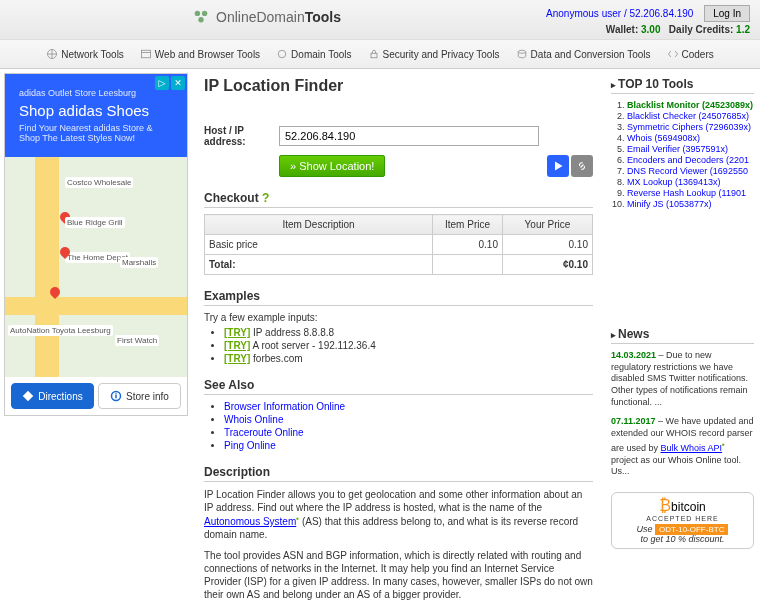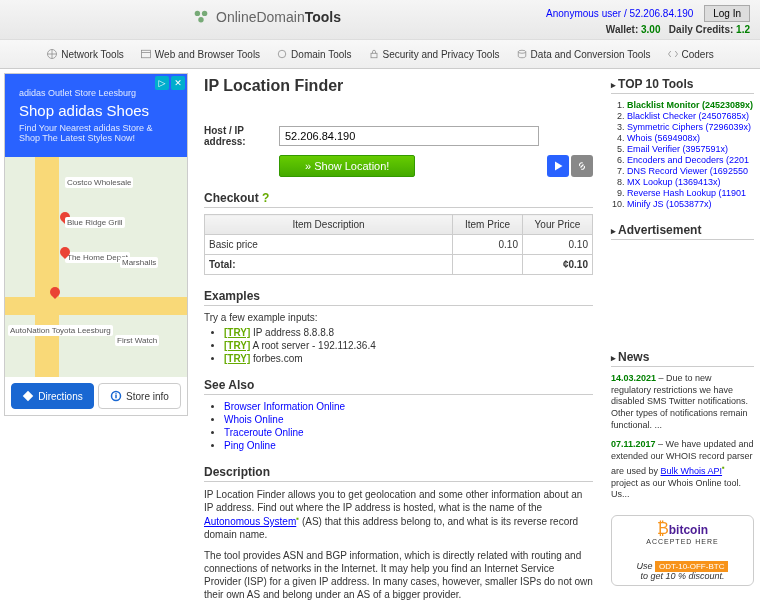--- a/index.html
+++ b/index.html
@@ -30,21 +30,21 @@
 .ad-map .pin{position:absolute;width:10px;height:10px;background:#ea4335;border-radius:50% 50% 50% 0;transform:rotate(-45deg)}
 .ad-btns{display:flex;gap:4px;padding:6px}
 .ad-btn{flex:1;padding:6px;border:1px solid #ccc;border-radius:4px;font-size:10px;display:flex;align-items:center;justify-content:center;gap:4px;cursor:pointer}
 .ad-btn.blue{background:#1967d2;color:#fff;border-color:#1967d2}
 .main{flex:1;padding:8px 12px}
 h1{font-size:16px;font-weight:bold;margin-bottom:30px}
 .form-row{display:flex;align-items:center;margin-bottom:8px}
 .form-row label{width:75px;font-weight:bold;font-size:10px}
 .form-row input{width:260px;padding:3px 5px;border:1px solid #aaa;font-size:11px}
 .btn-row{margin-left:75px;display:flex;align-items:center}
-.show-btn{background:linear-gradient(#6c0,#4a0);color:#fff;border:1px solid #390;padding:4px 25px;font-size:11px;cursor:pointer;border-radius:2px}
+.show-btn{background:linear-gradient(#6c0,#4a0);color:#fff;border:1px solid #390;padding:4px 10px;font-size:11px;cursor:pointer;border-radius:2px}
 .icon-btns{margin-left:auto;display:flex;gap:2px}
 .icon-btn{width:22px;height:22px;border-radius:3px;display:flex;align-items:center;justify-content:center;cursor:pointer}
 .icon-btn.blue{background:#2962ff}
 .icon-btn.gray{background:#888}
 h2{font-size:12px;font-weight:bold;margin:14px 0 6px;border-bottom:1px solid #ccc;padding-bottom:2px}
 .help{color:#6a0;font-weight:bold}
 table{width:100%;border-collapse:collapse;font-size:10px}
 th{background:linear-gradient(#f5f5f5,#e8e8e8);padding:4px;border:1px solid #ccc;font-weight:normal}
 td{padding:4px;border:1px solid #ccc}
 td.r{text-align:right}
@@ -59,21 +59,21 @@
 .sb-sec{margin-bottom:14px}
 .sb-sec h3{font-size:12px;font-weight:bold;border-bottom:1px solid #ccc;padding-bottom:2px;margin-bottom:6px}
 .sb-sec h3::before{content:"▸ ";font-size:9px}
 .top10{font-size:9px;list-style:decimal;margin-left:16px}
 .top10 li{margin:1px 0;white-space:nowrap}
 .top10 a{color:#00f;text-decoration:none}
 .top10 li.g a{color:#008000;font-weight:bold}
 .news-item{font-size:9px;margin-bottom:8px;line-height:1.3}
 .news-item b{color:#008000}
 .bitcoin{border:1px solid #ccc;border-radius:6px;padding:4px;text-align:center;font-size:9px}
-.bitcoin .orange{color:#4c1d95;font-weight:bold;font-size:12px}
+.bitcoin .orange{color:#000000;font-weight:normal;font-size:12px}
 .bitcoin .code{background:#f7931a;color:#fff;padding:1px 4px;font-size:8px}
 </style>
 </head>
 <body>
 
 <div class="top-bar">
   <div class="top-bar-left">
     <svg class="logo-icon" viewBox="0 0 20 20">
         <circle cx="6" cy="6" r="3" fill="#7a7"></circle>
         <circle cx="14" cy="6" r="3" fill="#7a7"></circle>
@@ -200,21 +200,21 @@
           </div>
       </div>
     </div>
 
     <h2><span>Checkout</span> <span class="help">?</span></h2>
     <table>
       <tbody>
           <tr>
             <th>Item Description</th>
             <th style="width:70px">Item Price</th>
-            <th style="width:70px">Your Price</th>
+            <th style="width:90px">Your Price</th>
           </tr>
       <tr>
             <td>Basic price</td>
             <td class="r">0.10</td>
             <td class="r">0.10</td>
           </tr>
       <tr>
             <td><b>Total:</b></td>
             <td></td>
             <td class="r"><b>¢0.10</b></td>
@@ -256,28 +256,27 @@
         <li><a href="#">Whois (5694908x)</a></li>
         <li><a href="#">Email Verifier (3957591x)</a></li>
         <li><a href="#">Encoders and Decoders (2201</a></li>
         <li><a href="#">DNS Record Viewer (1692550</a></li>
         <li><a href="#">MX Lookup (1369413x)</a></li>
         <li><a href="#">Reverse Hash Lookup (11901</a></li>
         <li><a href="#">Minify JS (1053877x)</a></li>
       </ol>
     </div>
     <div class="sb-sec">
-      <h3>Advertisement</h3>
       <div style="height:90px"></div>
     </div>
     <div class="sb-sec">
       <h3>News</h3>
       <div class="news-item"><b>14.03.2021</b><span> – Due to new regulatory restrictions we have disabled SMS Twitter notifications. Other types of notifications remain functional. ...</span></div>
       <div class="news-item"><b>07.11.2017</b><span> – We have updated and extended our WHOIS record parser are used by </span><a href="#" style="color:#00f">Bulk Whois API</a><span class="sup">▪</span><span> project as our Whois Online tool. Us...</span></div>
     </div>
     <div class="bitcoin">
       <div><span style="font-size:16px;color:#f7931a">₿</span><span class="orange">bitcoin</span></div>
       <div style="font-size:7px;letter-spacing:1px">ACCEPTED HERE</div>
-      <div style="margin-top:16px"><i>Use </i><span class="code">ODT-10-OFF-BTC</span></div>
+      <div style="margin-top:2px"><i>Use </i><span class="code">ODT-10-OFF-BTC</span></div>
       <div><i>to get 10 % discount.</i></div>
     </div>
   </div>
 </div>
 
 </body></html>

